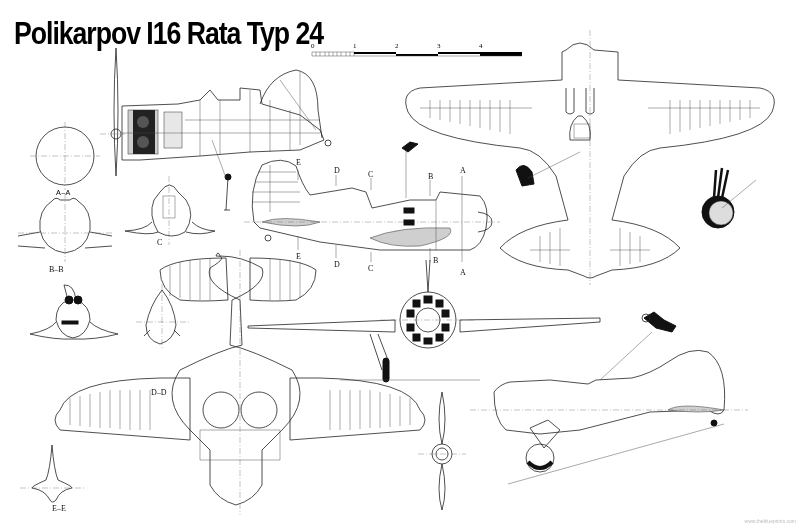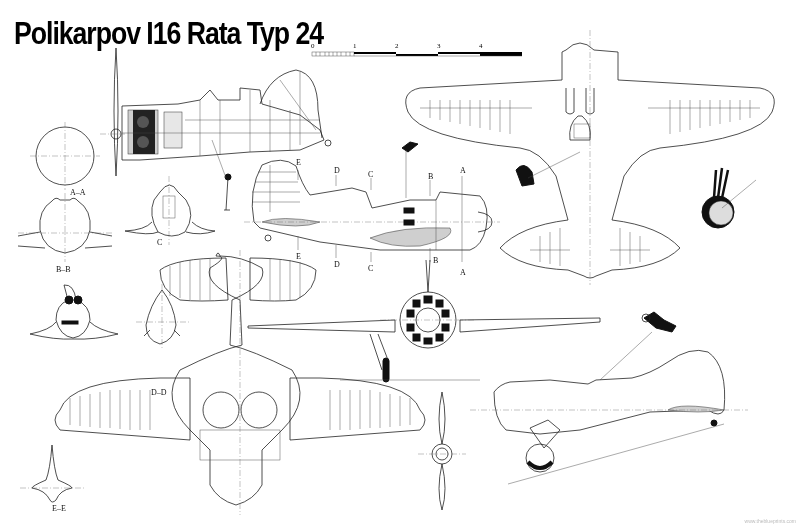--- a/index.html
+++ b/index.html
@@ -282,22 +282,22 @@
     <path d="M528,462 Q540,474 552,462" stroke="#111" stroke-width="4" fill="none"></path>
     <circle cx="714" cy="423" r="3" class="blk"></circle>
     <line x1="508" y1="484" x2="724" y2="424" class="thin"></line>
     <line x1="470" y1="410" x2="748" y2="410" class="cl"></line>
     <line x1="600" y1="380" x2="652" y2="332" class="thin"></line>
     <path d="M644,318 L654,312 L664,320 L676,326 L672,332 L656,328 Z" class="blk"></path>
     <circle cx="646" cy="318" r="4" class="ln"></circle>
   </g>
 </svg>
 
-<span class="sec-label" style="left:70px;top:188px;">A–A</span>
-<span class="sec-label" style="left:56px;top:265px;">B–B</span>
+<span class="sec-label" style="left:56px;top:188px;font-family:Liberation Mono, monospace;">A–A</span>
+<span class="sec-label" style="left:49px;top:265px;">B–B</span>
 <span class="sec-label" style="left:157px;top:238px;">C</span>
 <span class="sec-label" style="left:151px;top:352px;margin-top:36px;">D–D</span>
 <span class="sec-label" style="left:44px;top:504px;padding-left:8px;">E–E</span>
 
 <span class="sec-label" style="left:296px;top:158px;">E</span>
 <span class="sec-label" style="left:334px;top:166px;">D</span>
 <span class="sec-label" style="left:368px;top:170px;">C</span>
 <span class="sec-label" style="left:428px;top:172px;">B</span>
 <span class="sec-label" style="left:460px;top:166px;">A</span>
 <span class="sec-label" style="left:296px;top:252px;">E</span>

